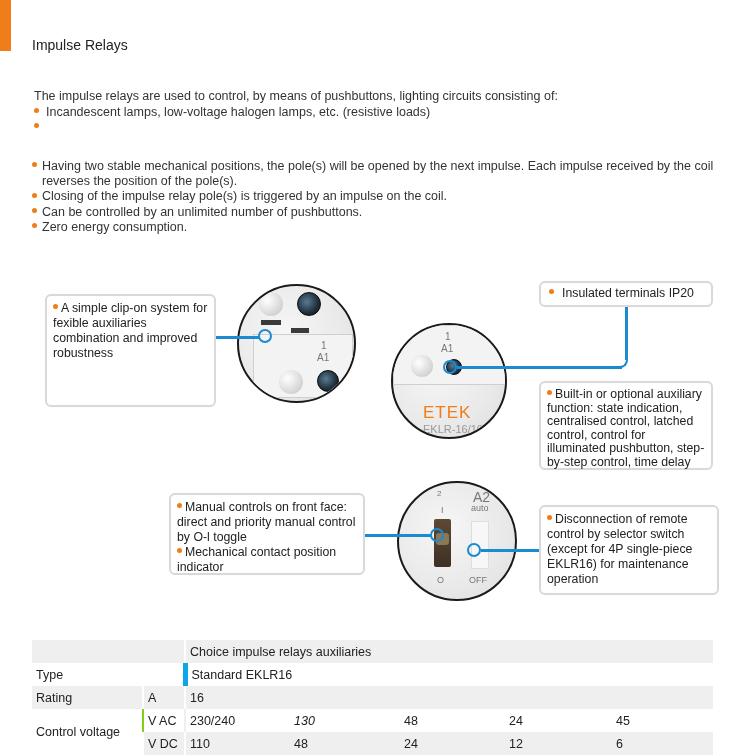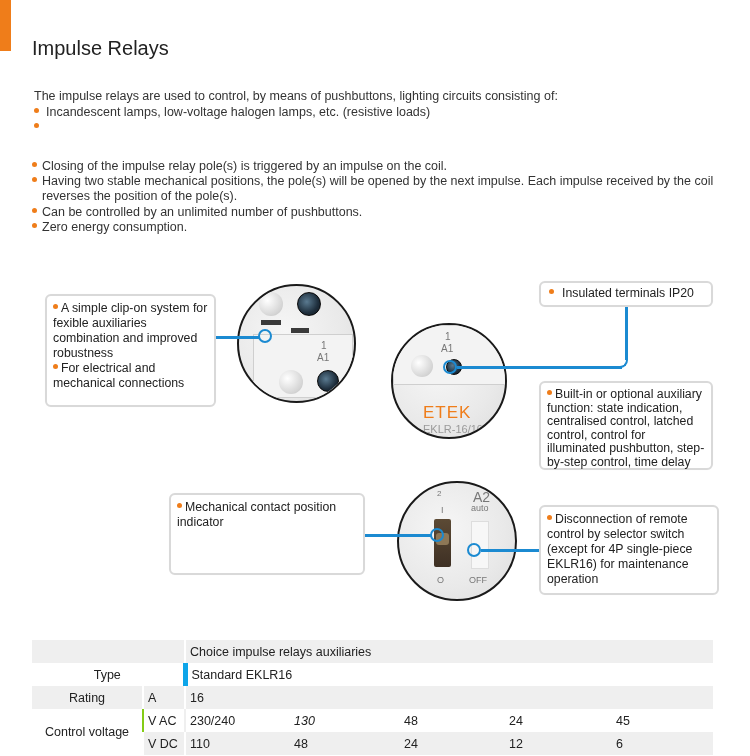--- a/index.html
+++ b/index.html
@@ -2,21 +2,21 @@
 <html><head>
 <meta charset="utf-8">
 <style>
   * { box-sizing: border-box; margin: 0; padding: 0; }
   body {
     width: 750px; height: 756px; position: relative; overflow: hidden;
     background: #ffffff; color: #222222;
     font-family: "Liberation Sans", "DejaVu Sans", sans-serif;
   }
   .accent-bar { position: absolute; left: 0; top: 0; width: 11px; height: 51px; background: #ef7d1a; }
-  .title { position: absolute; left: 32px; top: 37px; font-size: 20px; color: #222; }
+  .title { position: absolute; left: 32px; top: 37px; font-size: 14px; color: #222; }
   .intro { position: absolute; left: 34px; top: 69px; font-size: 12.5px; line-height: 15.5px; color: #333; margin-top: 20px; }
   .intro ul, .features ul { list-style: none; }
   .bullet { display: inline-block; width: 5px; height: 5px; border-radius: 50%; background: #ef7d1a; margin-right: 7px; vertical-align: middle; position: relative; top: -2px; }
   .features { position: absolute; left: 32px; top: 159px; width: 690px; font-size: 12.5px; line-height: 15.2px; color: #333; }
   .features li { padding-left: 10px; text-indent: -10px; }
   .features .bullet { margin-right: 5px; }
 
   .callout {
     position: absolute; background: #fff; border: 2px solid #d9d9d9; border-radius: 6px;
     font-size: 12.3px; line-height: 15px; color: #222; padding: 5px 6px;
@@ -34,63 +34,62 @@
   .knob { position: absolute; border-radius: 50%; background: radial-gradient(circle at 35% 35%, #ffffff, #d4d4d4 70%, #bcbcbc); }
   .screw { position: absolute; border-radius: 50%; background: radial-gradient(circle at 40% 40%, #5a7a90, #1e2e3c 60%, #0e141a); border: 1px solid #0a0a0a; }
   .slot { position: absolute; background: #3a3a3a; }
   .devtext { position: absolute; color: #777; font-size: 10px; }
   .panel { position: absolute; background: #f3f3f3; border: 1px solid #cfcfcf; }
 
   
   .spec-table { position: absolute; left: 32px; top: 640px; width: 681px; border-collapse: collapse; font-size: 12.5px; color: #222; }
   .spec-table td { height: 23px; padding: 0 4px; vertical-align: middle; white-space: nowrap; }
   .spec-table tr.gray td { background: #efefef; }
-  .spec-table td.c1 { width: 111px; text-align: center; }
+  .spec-table td.c1 { width: 111px; }
   .spec-table td.c2 { width: 42px; border-left: 2px solid #fff; }
   .spec-table td.c3 { width: 105px; border-left: 2px solid #fff; }
   .spec-table td.cv { background: #fff !important; }
 </style>
 </head>
 <body>
 
 <div class="accent-bar"></div>
 <div class="title">Impulse Relays</div>
 
 <div class="intro">
   <div>The impulse relays are used to control, by means of pushbuttons, lighting circuits consisting of:</div>
   <ul>
     <li><span class="bullet"></span><span>Incandescent lamps, low-voltage halogen lamps, etc. (resistive loads)</span></li>
     <li><span class="bullet"></span></li>
   </ul>
 </div>
 
 <div class="features">
   <ul>
+    <li><span class="bullet"></span><span>Having two stable mechanical positions, the pole(s) will be opened by the next impulse. Each impulse received by the coil reverses the position of the pole(s).</span></li>
     <li><span class="bullet"></span><span>Closing of the impulse relay pole(s) is triggered by an impulse on the coil.</span></li>
-    <li><span class="bullet"></span><span>Having two stable mechanical positions, the pole(s) will be opened by the next impulse. Each impulse received by the coil reverses the position of the pole(s).</span></li>
     <li><span class="bullet"></span><span>Can be controlled by an unlimited number of pushbuttons.</span></li>
     <li><span class="bullet"></span><span>Zero energy consumption.</span></li>
   </ul>
 </div>
 
 <div class="circle" style="left:237px; top:284px; width:119px; height:119px;">
   <div class="knob" style="left:20px; top:6px; width:24px; height:24px;"></div>
   <div class="screw" style="left:58px; top:6px; width:24px; height:24px;"></div>
   <div class="slot" style="left:22px; top:34px; width:20px; height:5px;"></div>
   <div class="slot" style="left:52px; top:42px; width:18px; height:5px;"></div>
   <div class="panel" style="left:14px; top:48px; width:100px; height:64px;"></div>
   <div class="devtext" style="left:82px; top:54px;">1</div>
   <div class="devtext" style="left:78px; top:66px;">A1</div>
   <div class="knob" style="left:40px; top:84px; width:24px; height:24px;"></div>
   <div class="screw" style="left:78px; top:84px; width:22px; height:22px;"></div>
 </div>
 
 <div class="callout" style="left:45px; top:294px; width:171px; height:113px;">
   <div><span class="bullet"></span><span>A simple clip-on system for fexible auxiliaries combination and improved robustness</span></div>
-  <div><span class="bullet"></span><span>For electrical and mechanical connections</span></div>
 </div>
 <div class="line" style="left:216px; top:336px; width:43px; height:2.5px;"></div>
 <div class="ring" style="left:258px; top:329px; width:14px; height:14px;"></div>
 
 <div class="circle" style="left:391px; top:323px; width:116px; height:116px;">
   <div class="panel" style="left:0px; top:0px; width:116px; height:60px;"></div>
   <div class="devtext" style="left:52px; top:6px;">1</div>
   <div class="devtext" style="left:48px; top:18px;">A1</div>
   <div class="knob" style="left:18px; top:30px; width:22px; height:22px;"></div>
   <div class="screw" style="left:53px; top:34px; width:16px; height:16px;"></div>
@@ -114,20 +113,21 @@
   <div class="devtext" style="left:74px; top:6px; font-size:14px;">A2</div>
   <div class="devtext" style="left:42px; top:22px; font-size:9px;">I</div>
   <div class="devtext" style="left:72px; top:20px; font-size:9px;">auto</div>
   <div style="position:absolute; left:35px; top:36px; width:17px; height:48px; background:linear-gradient(#5c4a35,#3e3024); border-radius:2px;"></div>
   <div style="position:absolute; left:37px; top:50px; width:13px; height:12px; background:#8d7756; border-radius:3px;"></div>
   <div style="position:absolute; left:72px; top:38px; width:18px; height:48px; background:#f7f7f7; border:1px solid #ddd;"></div>
   <div class="devtext" style="left:38px; top:92px; font-size:9px;">O</div>
   <div class="devtext" style="left:70px; top:92px; font-size:9px;">OFF</div>
 </div>
 <div class="callout" style="left:169px; top:493px; width:196px; height:82px;">
+  <div><span class="bullet"></span><span>Manual controls on front face: direct and priority manual control by O-l toggle</span></div>
   <div><span class="bullet"></span><span>Mechanical contact position indicator</span></div>
 </div>
 <div class="line" style="left:365px; top:534px; width:66px; height:2.5px;"></div>
 <div class="ring" style="left:430px; top:528px; width:14px; height:14px;"></div>
 <div class="ring" style="left:467px; top:543px; width:14px; height:14px;"></div>
 <div class="line" style="left:481px; top:549px; width:59px; height:2.5px;"></div>
 
 <div class="callout" style="left:539px; top:505px; width:180px; height:90px;">
   <span class="bullet"></span><span>Disconnection of remote control by selector switch (except for 4P single-piece EKLR16) for maintenance operation</span>
 </div>

